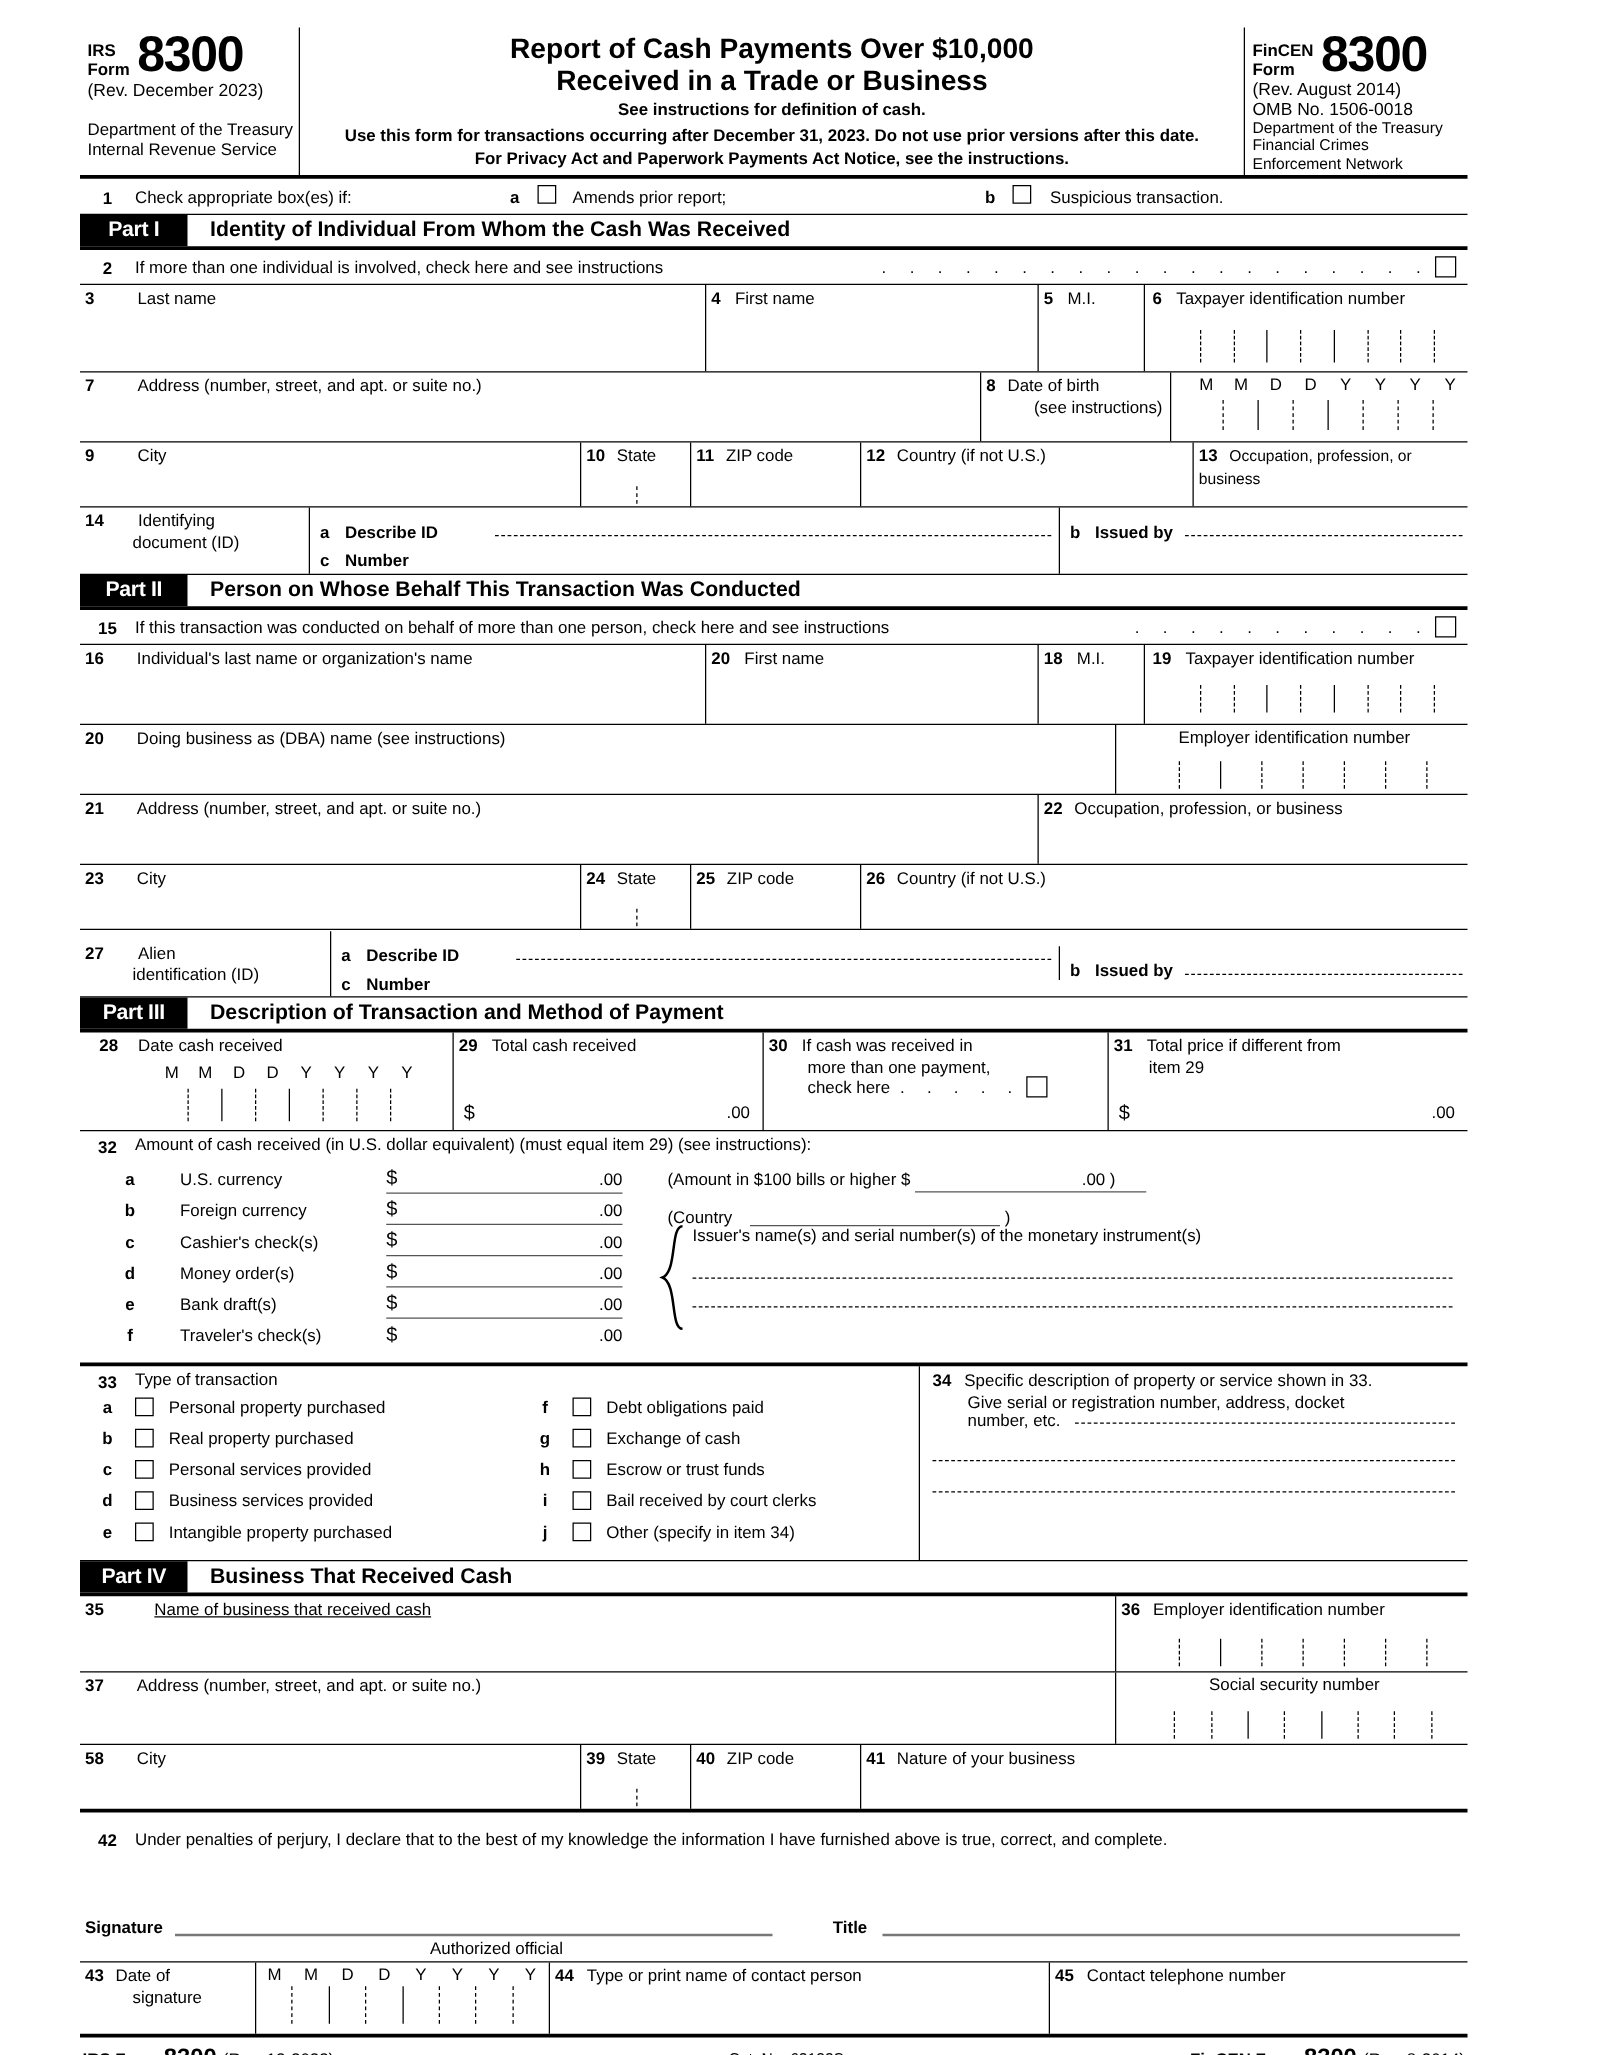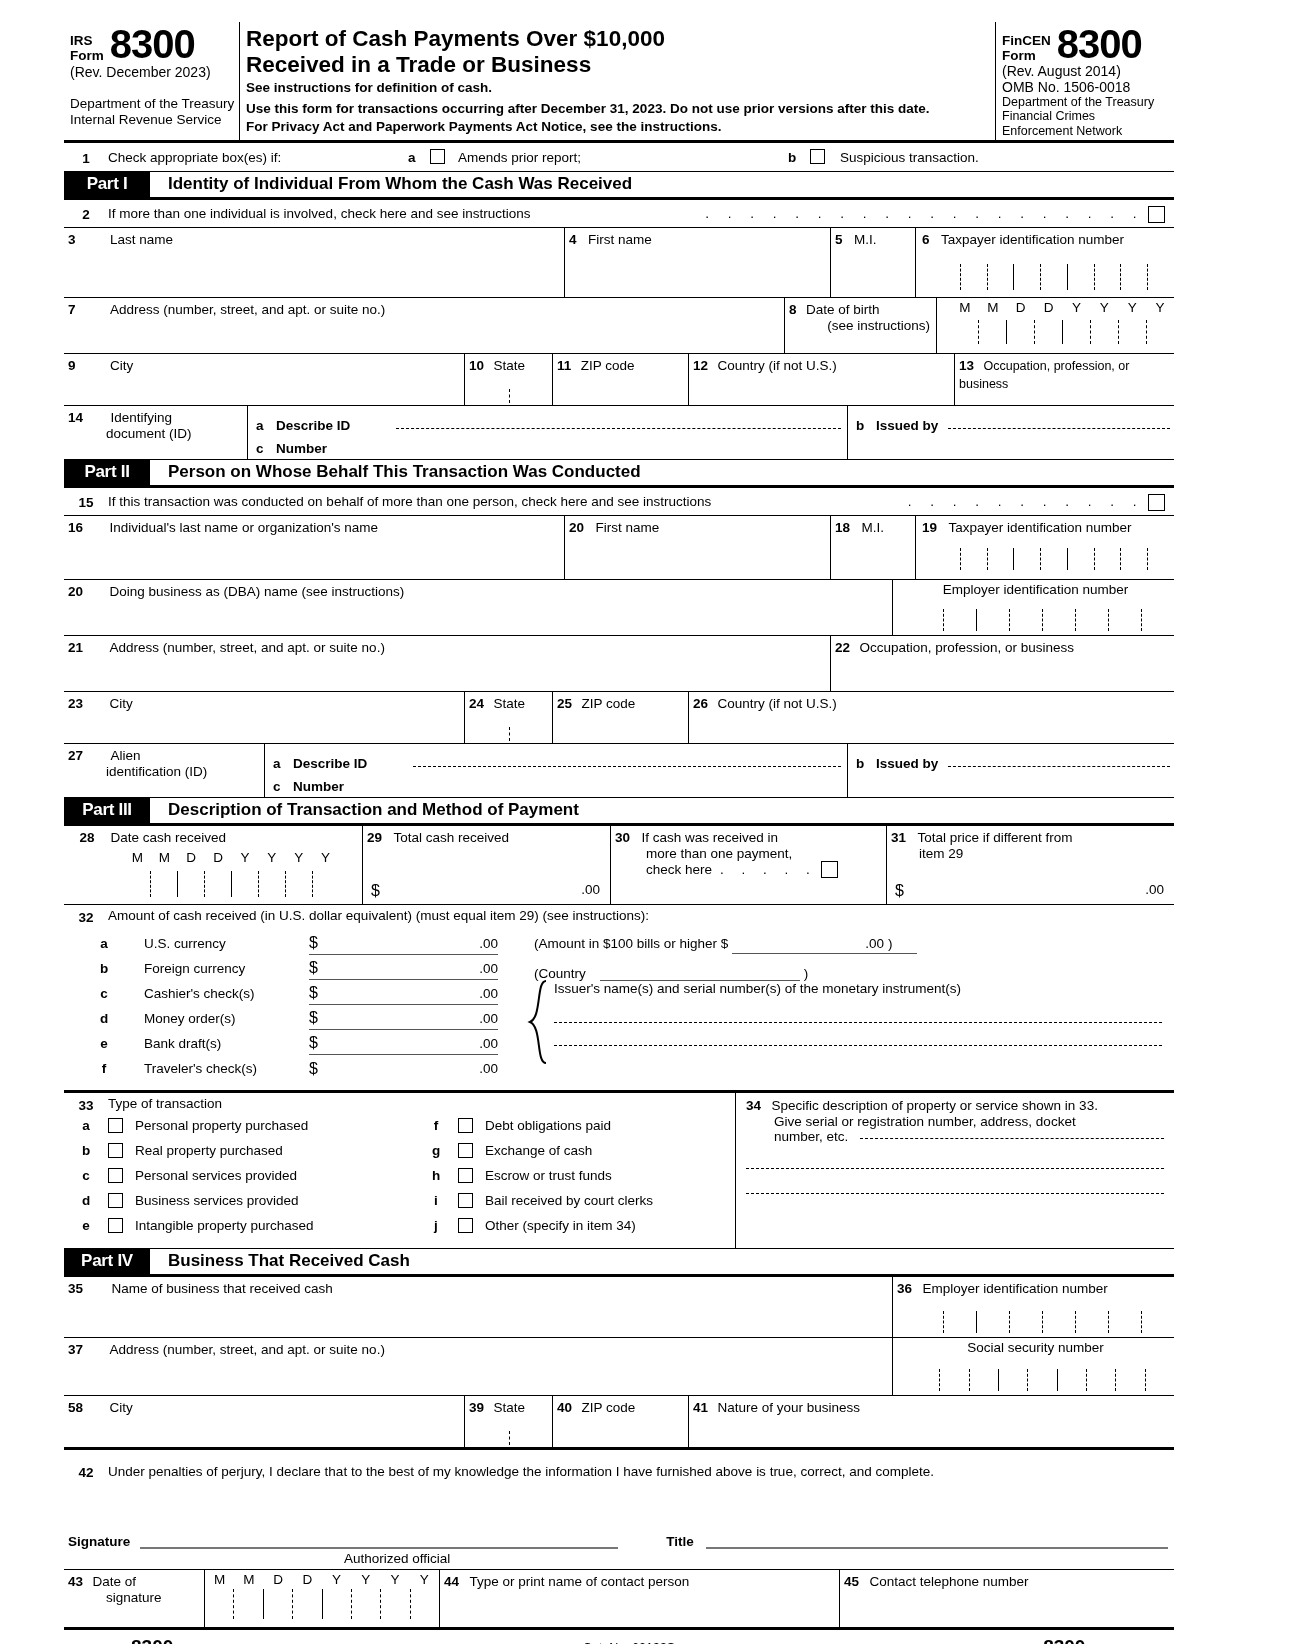--- a/index.html
+++ b/index.html
@@ -28,21 +28,21 @@
   .num { font-weight:bold; font-size:13.5px; }
   .lbl { font-size:13.5px; }
   .lbl-sm { font-size:12.5px; }
 
   
   .ncol { width:44px; text-align:center; flex:none; font-weight:bold; font-size:13.5px; padding-top:2px;}
 
   
   .masthead { display:flex; border-bottom:3px solid #000; }
   .mh-left { width:175px; flex:none; padding:4px 4px 2px 6px; }
-  .mh-mid  { flex:1; border-left:1.5px solid #000; border-right:1.5px solid #000; padding:4px 6px 2px; }
+  .mh-mid  { flex:1; border-left:1.5px solid #000; border-right:1.5px solid #000; padding:4px 6px 2px; text-align:center; }
   .mh-right{ width:178px; flex:none; padding:4px 4px 2px 6px; }
   .irsline { display:flex; align-items:flex-end; gap:6px; }
   .irsline .small { font-size:13.5px; font-weight:bold; line-height:1.05; }
   .bignum { font-size:40px; font-weight:bold; letter-spacing:-1px; line-height:0.92; font-family:"Liberation Sans", sans-serif; }
   .mh-left .rev { font-size:14px; margin-top:1px; }
   .mh-left .dept { font-size:13.5px; line-height:1.2; margin-top:16px; }
   .mh-title1 { font-size:22.5px; font-weight:bold; line-height:1.16; }
   .mh-sub { font-size:13.5px; font-weight:bold; margin-top:2px; }
   .mh-note { font-size:13.5px; font-weight:bold; margin-top:6px; line-height:1.25; }
   .mh-right .rev { font-size:14px; }
@@ -346,21 +346,21 @@
     <div class="cell bl" style="width:136px;">
       <span class="num">25</span>
       <span class="lbl" style="margin-left:5px;">ZIP code</span>
     </div>
     <div class="cell bl" style="flex:1;">
       <span class="num">26</span>
       <span class="lbl" style="margin-left:5px;">Country (if not U.S.)</span>
     </div>
   </div>
 
-  <div class="row bt" style="height:54px;">
+  <div class="row bt" style="height:54px;align-items:center;">
     <div class="cell" style="width:200px;">
       <span class="num" style="display:inline-block; width:38px;">27</span>
       <span class="lbl">Alien</span>
       <div class="lbl" style="margin-left:38px;">identification (ID)</div>
     </div>
     <div class="bl" style="width:583px;">
       <div style="display:flex; align-items:flex-end; height:27px; padding:0 6px 0 8px;">
         <span class="num" style="width:20px;">a</span>
         <span class="lbl" style="font-weight:bold; width:120px;">Describe ID</span>
         <span style="flex:1; border-bottom:1.5px dashed #000; height:1px; margin-bottom:4px;"></span>
@@ -605,21 +605,21 @@
   </div>
 
   <div class="partrow">
     <div class="partbox">Part IV</div>
     <div class="parttitle">Business That Received Cash</div>
   </div>
 
   <div class="row" style="height:60px;">
     <div class="cell" style="flex:1;">
       <span class="num">35</span>
-      <span class="lbl" style="margin-left:24px;">Name of business that received cash</span>
+      <span class="lbl" style="margin-left:36px;text-decoration:underline;">Name of business that received cash</span>
     </div>
     <div class="cell bl" style="width:282px; padding:2px 0 0 4px;">
       <div>
         <span class="num">36</span>
         <span class="lbl" style="margin-left:6px;">Employer identification number</span>
       </div>
       <div class="gridcells" style="height:22px; margin-top:14px; margin-left:14px;">
         <div class="gc"></div>
             <div class="gc solid"></div>
         <div class="gc"></div>

